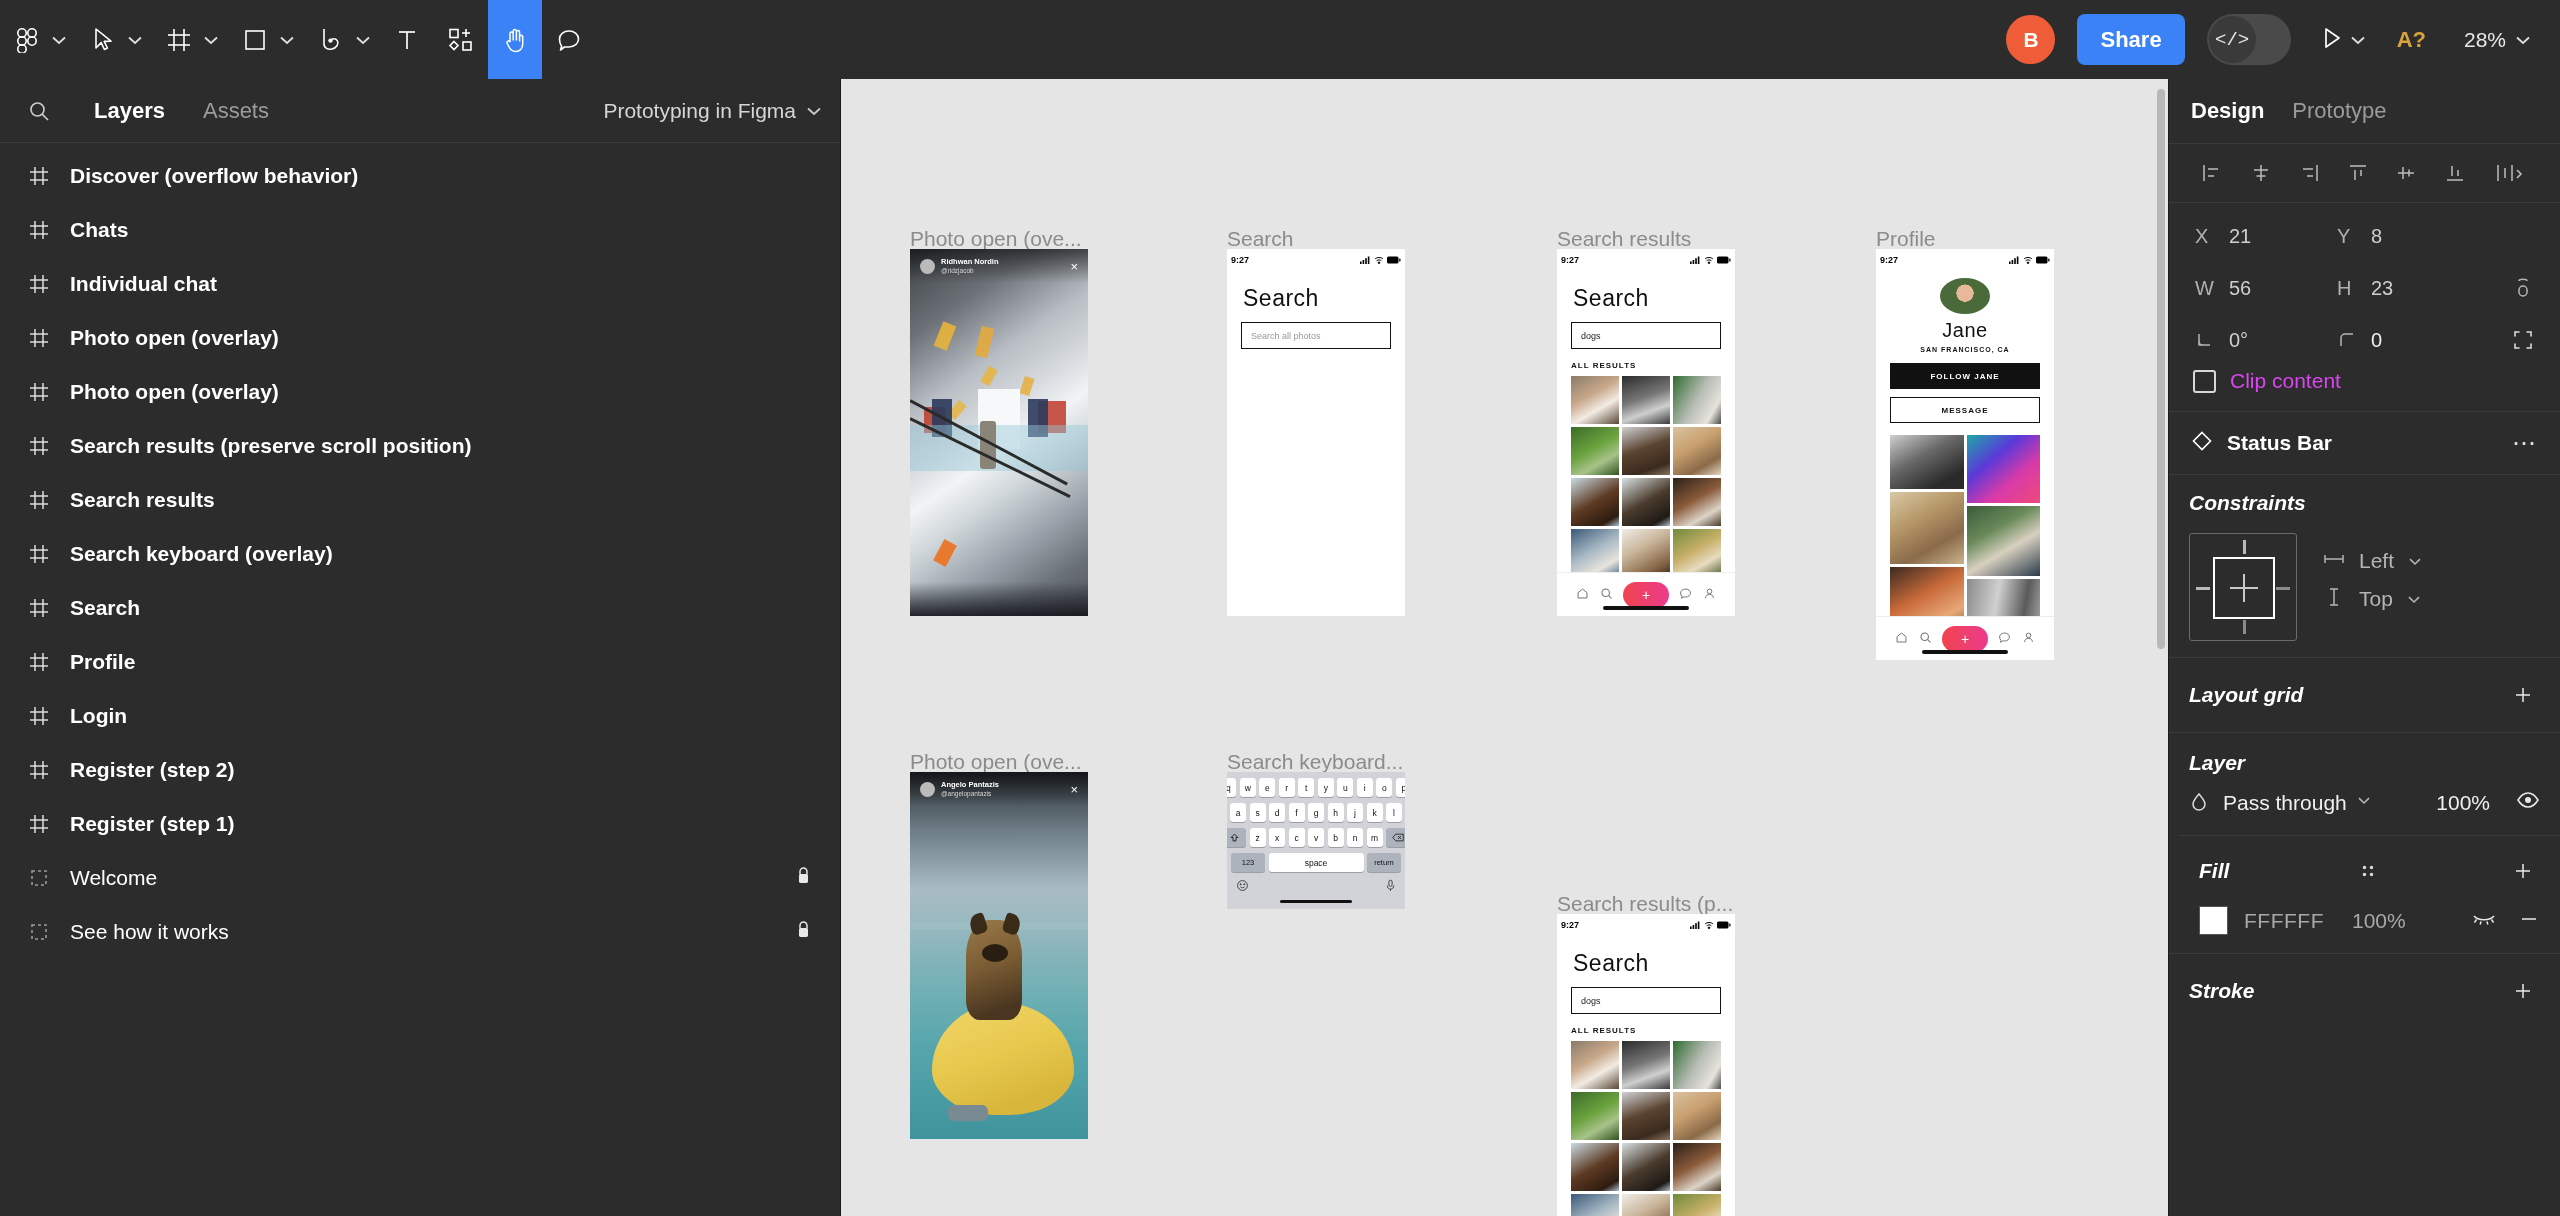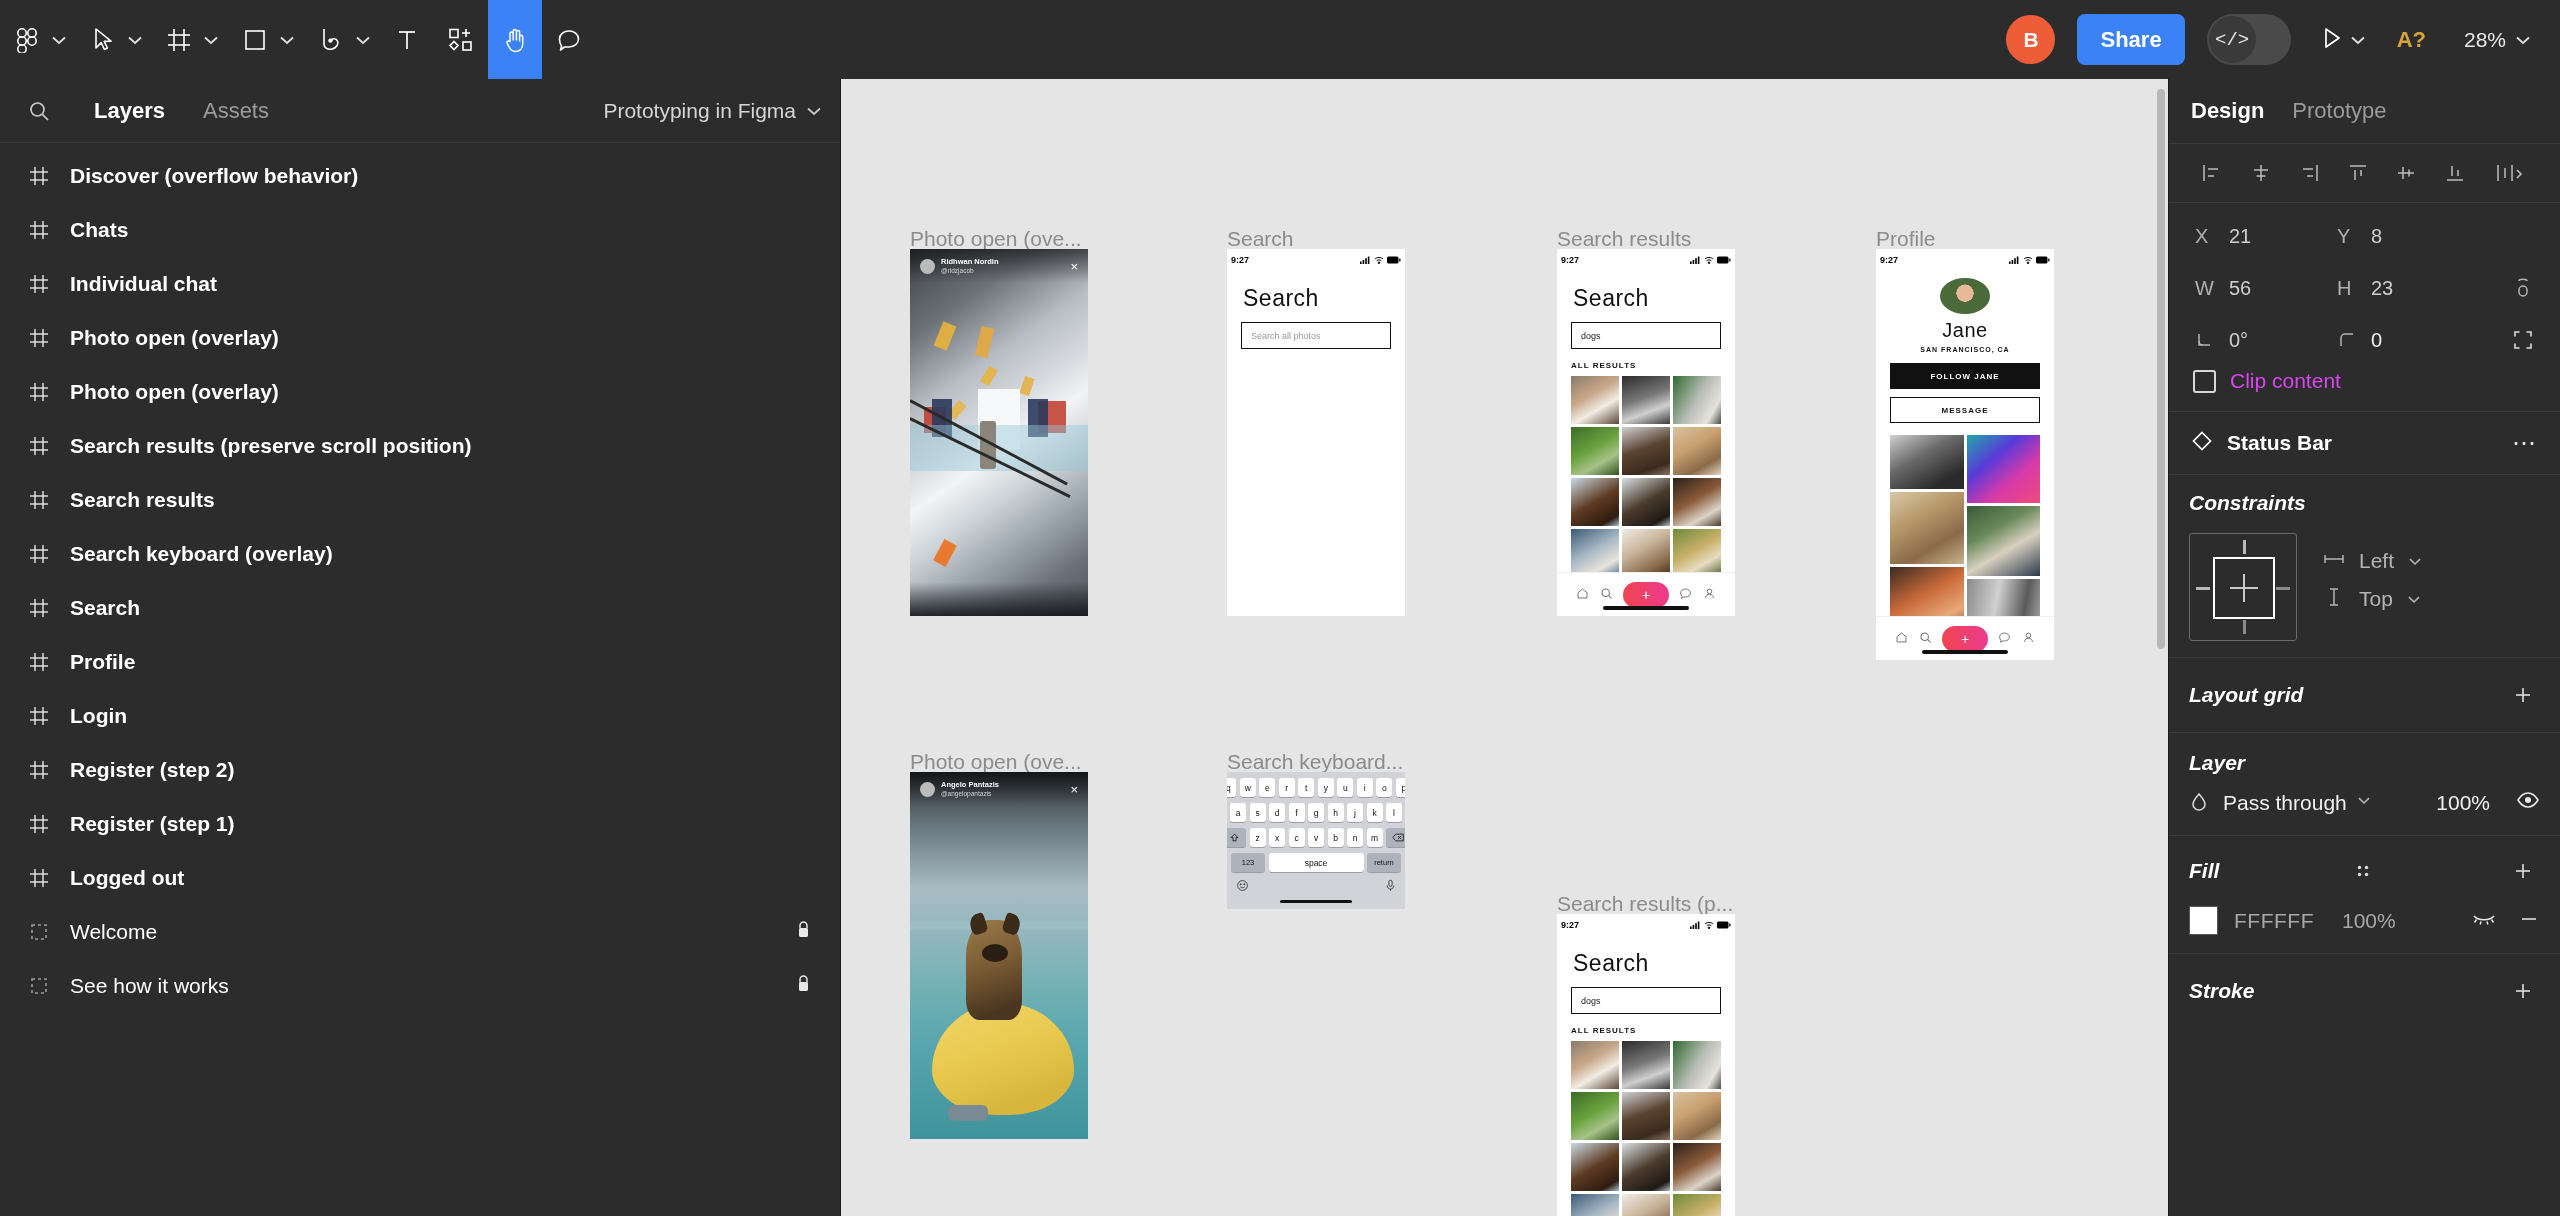--- a/index.html
+++ b/index.html
@@ -533,31 +533,20 @@
         <div class="layer-row">
           <span class="layer-ico">
             <svg width="22" height="22" viewBox="0 0 22 22" fill="none" stroke="#e8e8e8" stroke-width="1.4">
               <path d="M7 2 L7 20"></path>
               <path d="M15 2 L15 20"></path>
               <path d="M2 7 L20 7"></path>
               <path d="M2 15 L20 15"></path>
             </svg>
           </span>
           <span class="layer-name">Register (step 1)</span>
-        </div>
-        <div class="layer-row">
-          <span class="layer-ico">
-            <svg width="22" height="22" viewBox="0 0 22 22" fill="none" stroke="#e8e8e8" stroke-width="1.4">
-              <path d="M7 2 L7 20"></path>
-              <path d="M15 2 L15 20"></path>
-              <path d="M2 7 L20 7"></path>
-              <path d="M2 15 L20 15"></path>
-            </svg>
-          </span>
-          <span class="layer-name">Logged out</span>
         </div>
         <div class="layer-row">
           <span class="layer-ico">
             <svg width="22" height="22" viewBox="0 0 22 22" fill="none" stroke="#9a9a9a" stroke-width="1.6" stroke-dasharray="3 3">
               <rect x="4" y="4" width="14" height="14"></rect>
             </svg>
           </span>
           <span class="layer-name thin">Welcome</span>
           <span class="lock-ico"><svg width="17" height="20" viewBox="0 0 17 20" fill="none" stroke="#e8e8e8" stroke-width="1.5">
               <path d="M5 8 L5 5.5 A3.5 3.5 0 0 1 12 5.5 L12 8"></path>
@@ -1116,21 +1105,21 @@
         <span class="pct">100%</span>
         <span class="eye">
           <svg width="24" height="18" viewBox="0 0 24 18" fill="none" stroke="#e8e8e8" stroke-width="1.6">
               <path d="M2 9 C5 4 9 2 12 2 C15 2 19 4 22 9 C19 14 15 16 12 16 C9 16 5 14 2 9 Z"></path>
               <circle cx="12" cy="9" r="3" fill="#e8e8e8" stroke="none"></circle>
             </svg>
         </span>
       </div>
     </div>
 
-    <div class="rp-sec" style="padding-top:18px;padding-bottom:18px;">
+    <div class="rp-sec" style="padding-top:18px;padding-bottom:18px;margin-left:10px;">
       <div class="sec-head">
         <span class="sec-title">Fill</span>
         <span class="plus-btn" style="margin-left:auto;">
           <svg width="20" height="20" viewBox="0 0 20 20" fill="#dcdcdc">
               <circle cx="6.5" cy="6.5" r="1.7"></circle>
               <circle cx="13.5" cy="6.5" r="1.7"></circle>
               <circle cx="6.5" cy="13.5" r="1.7"></circle>
               <circle cx="13.5" cy="13.5" r="1.7"></circle>
             </svg>
         </span>

